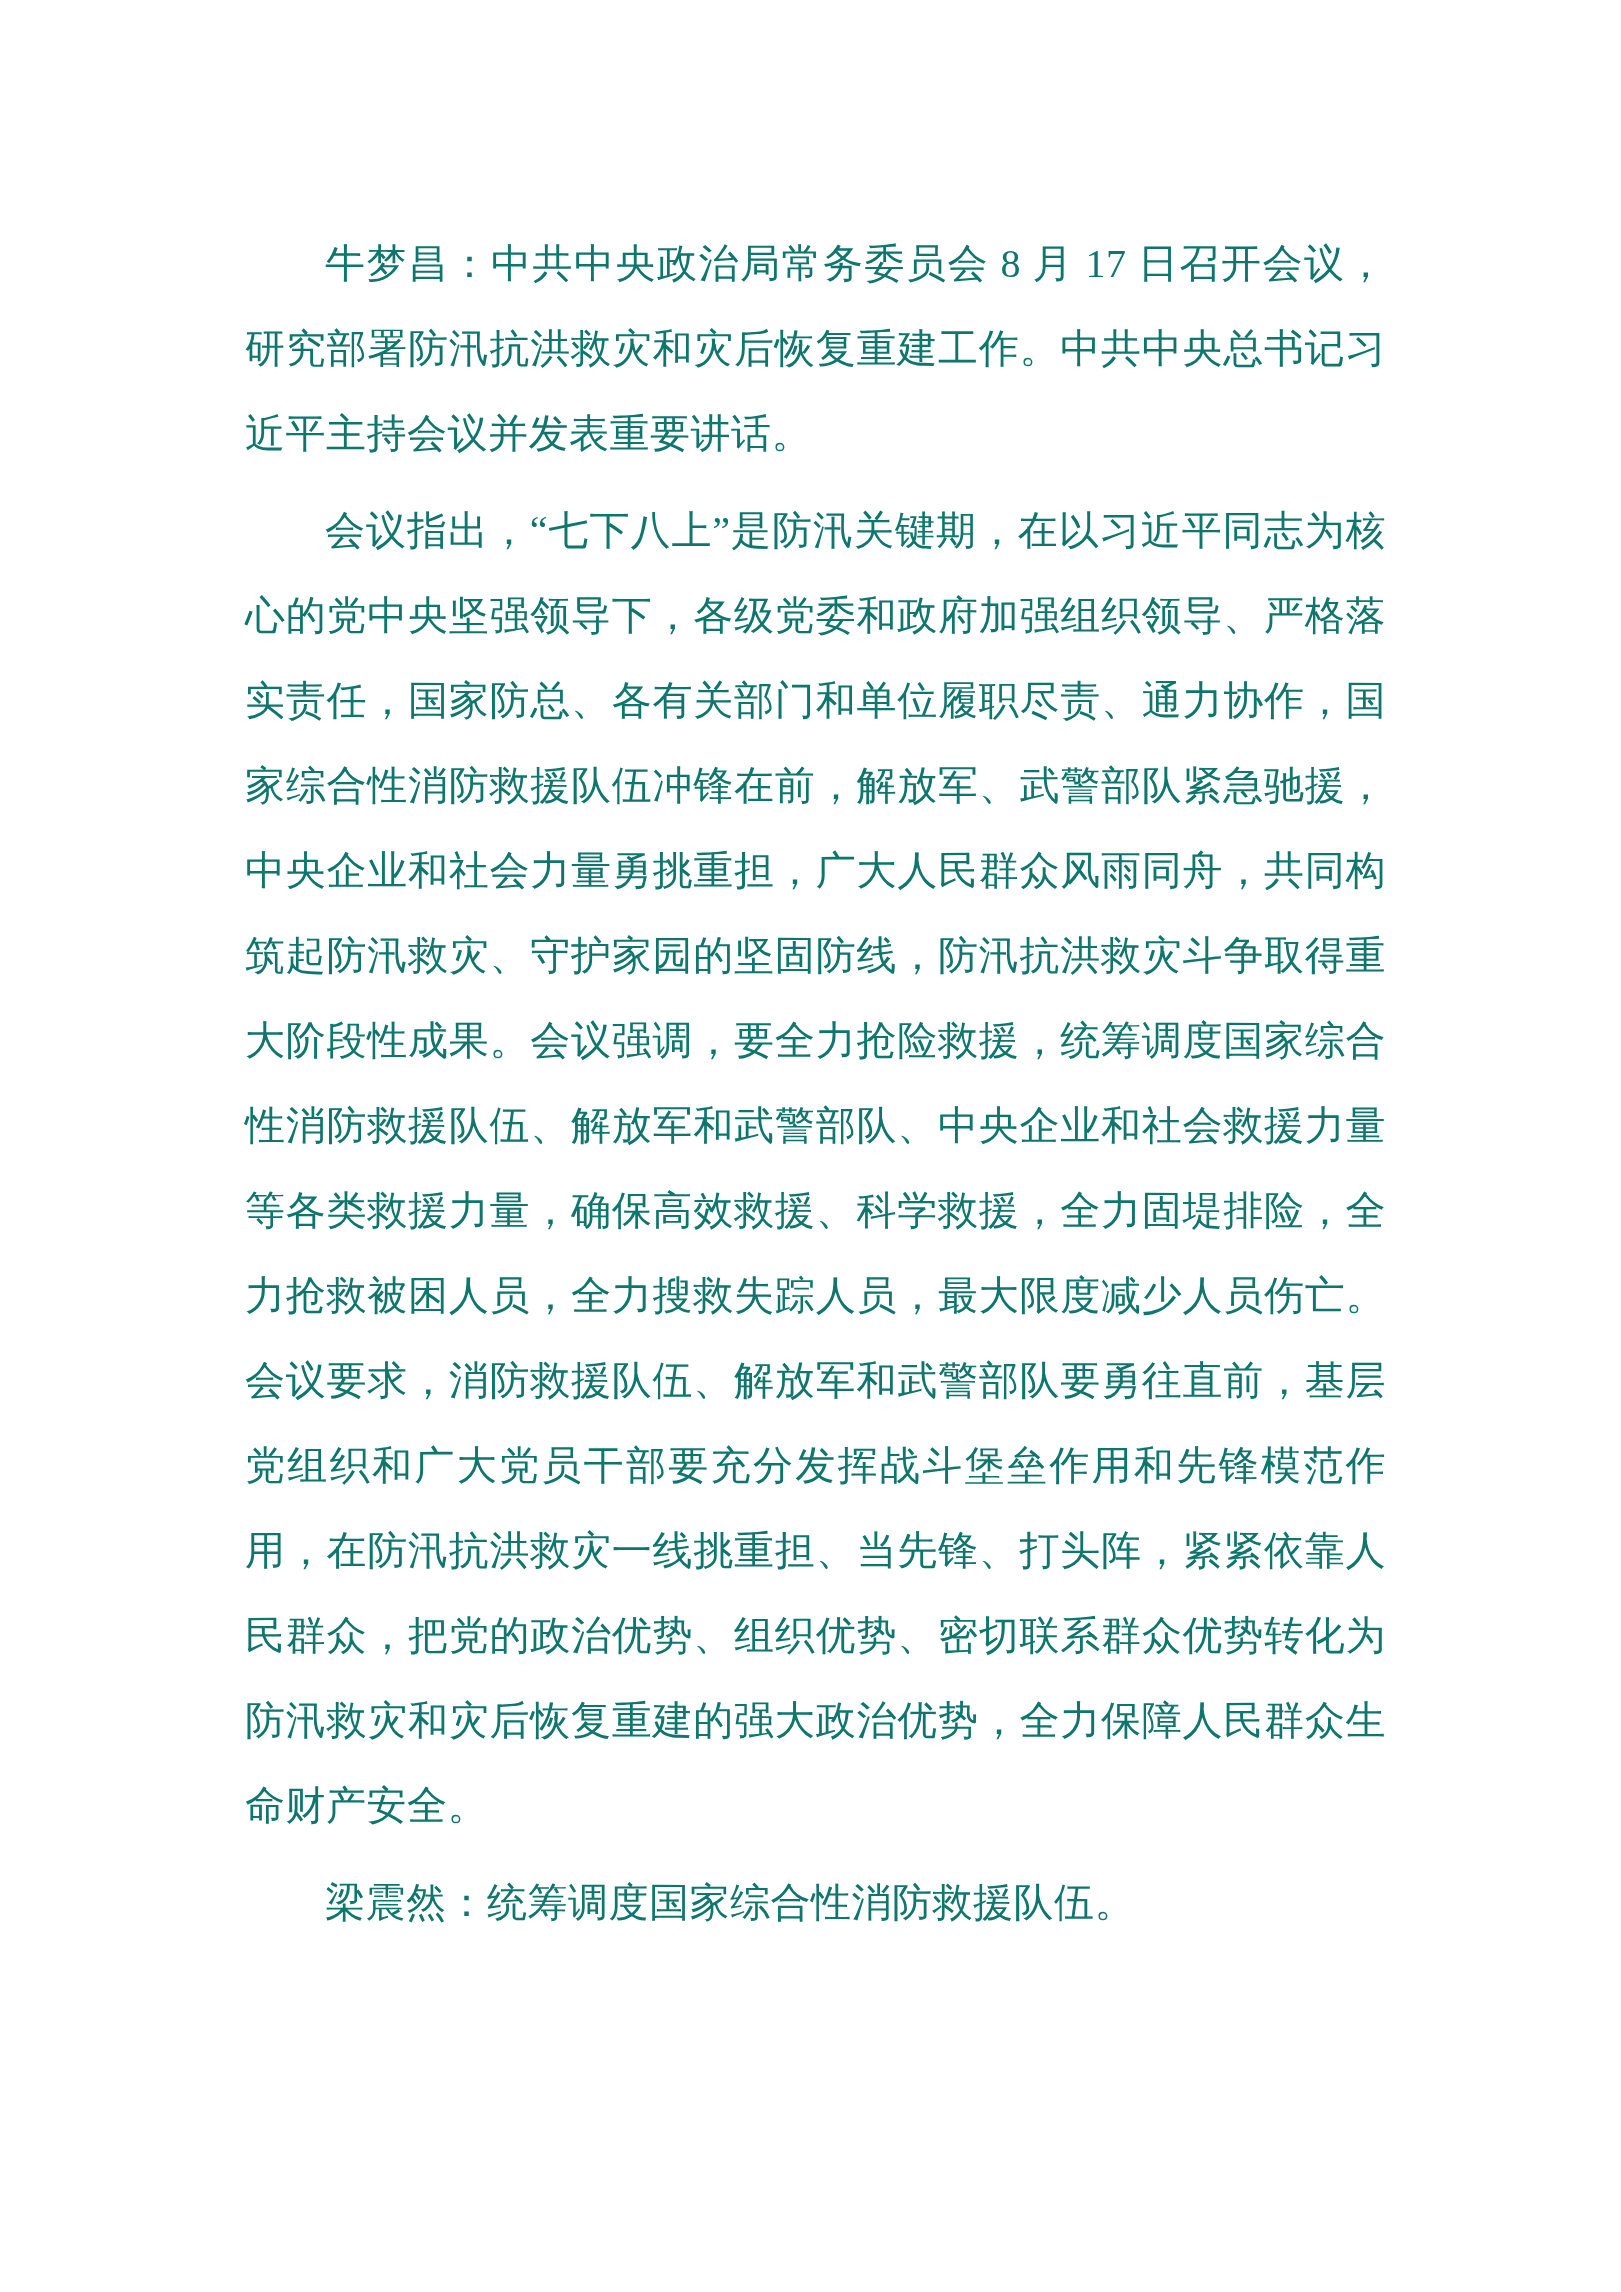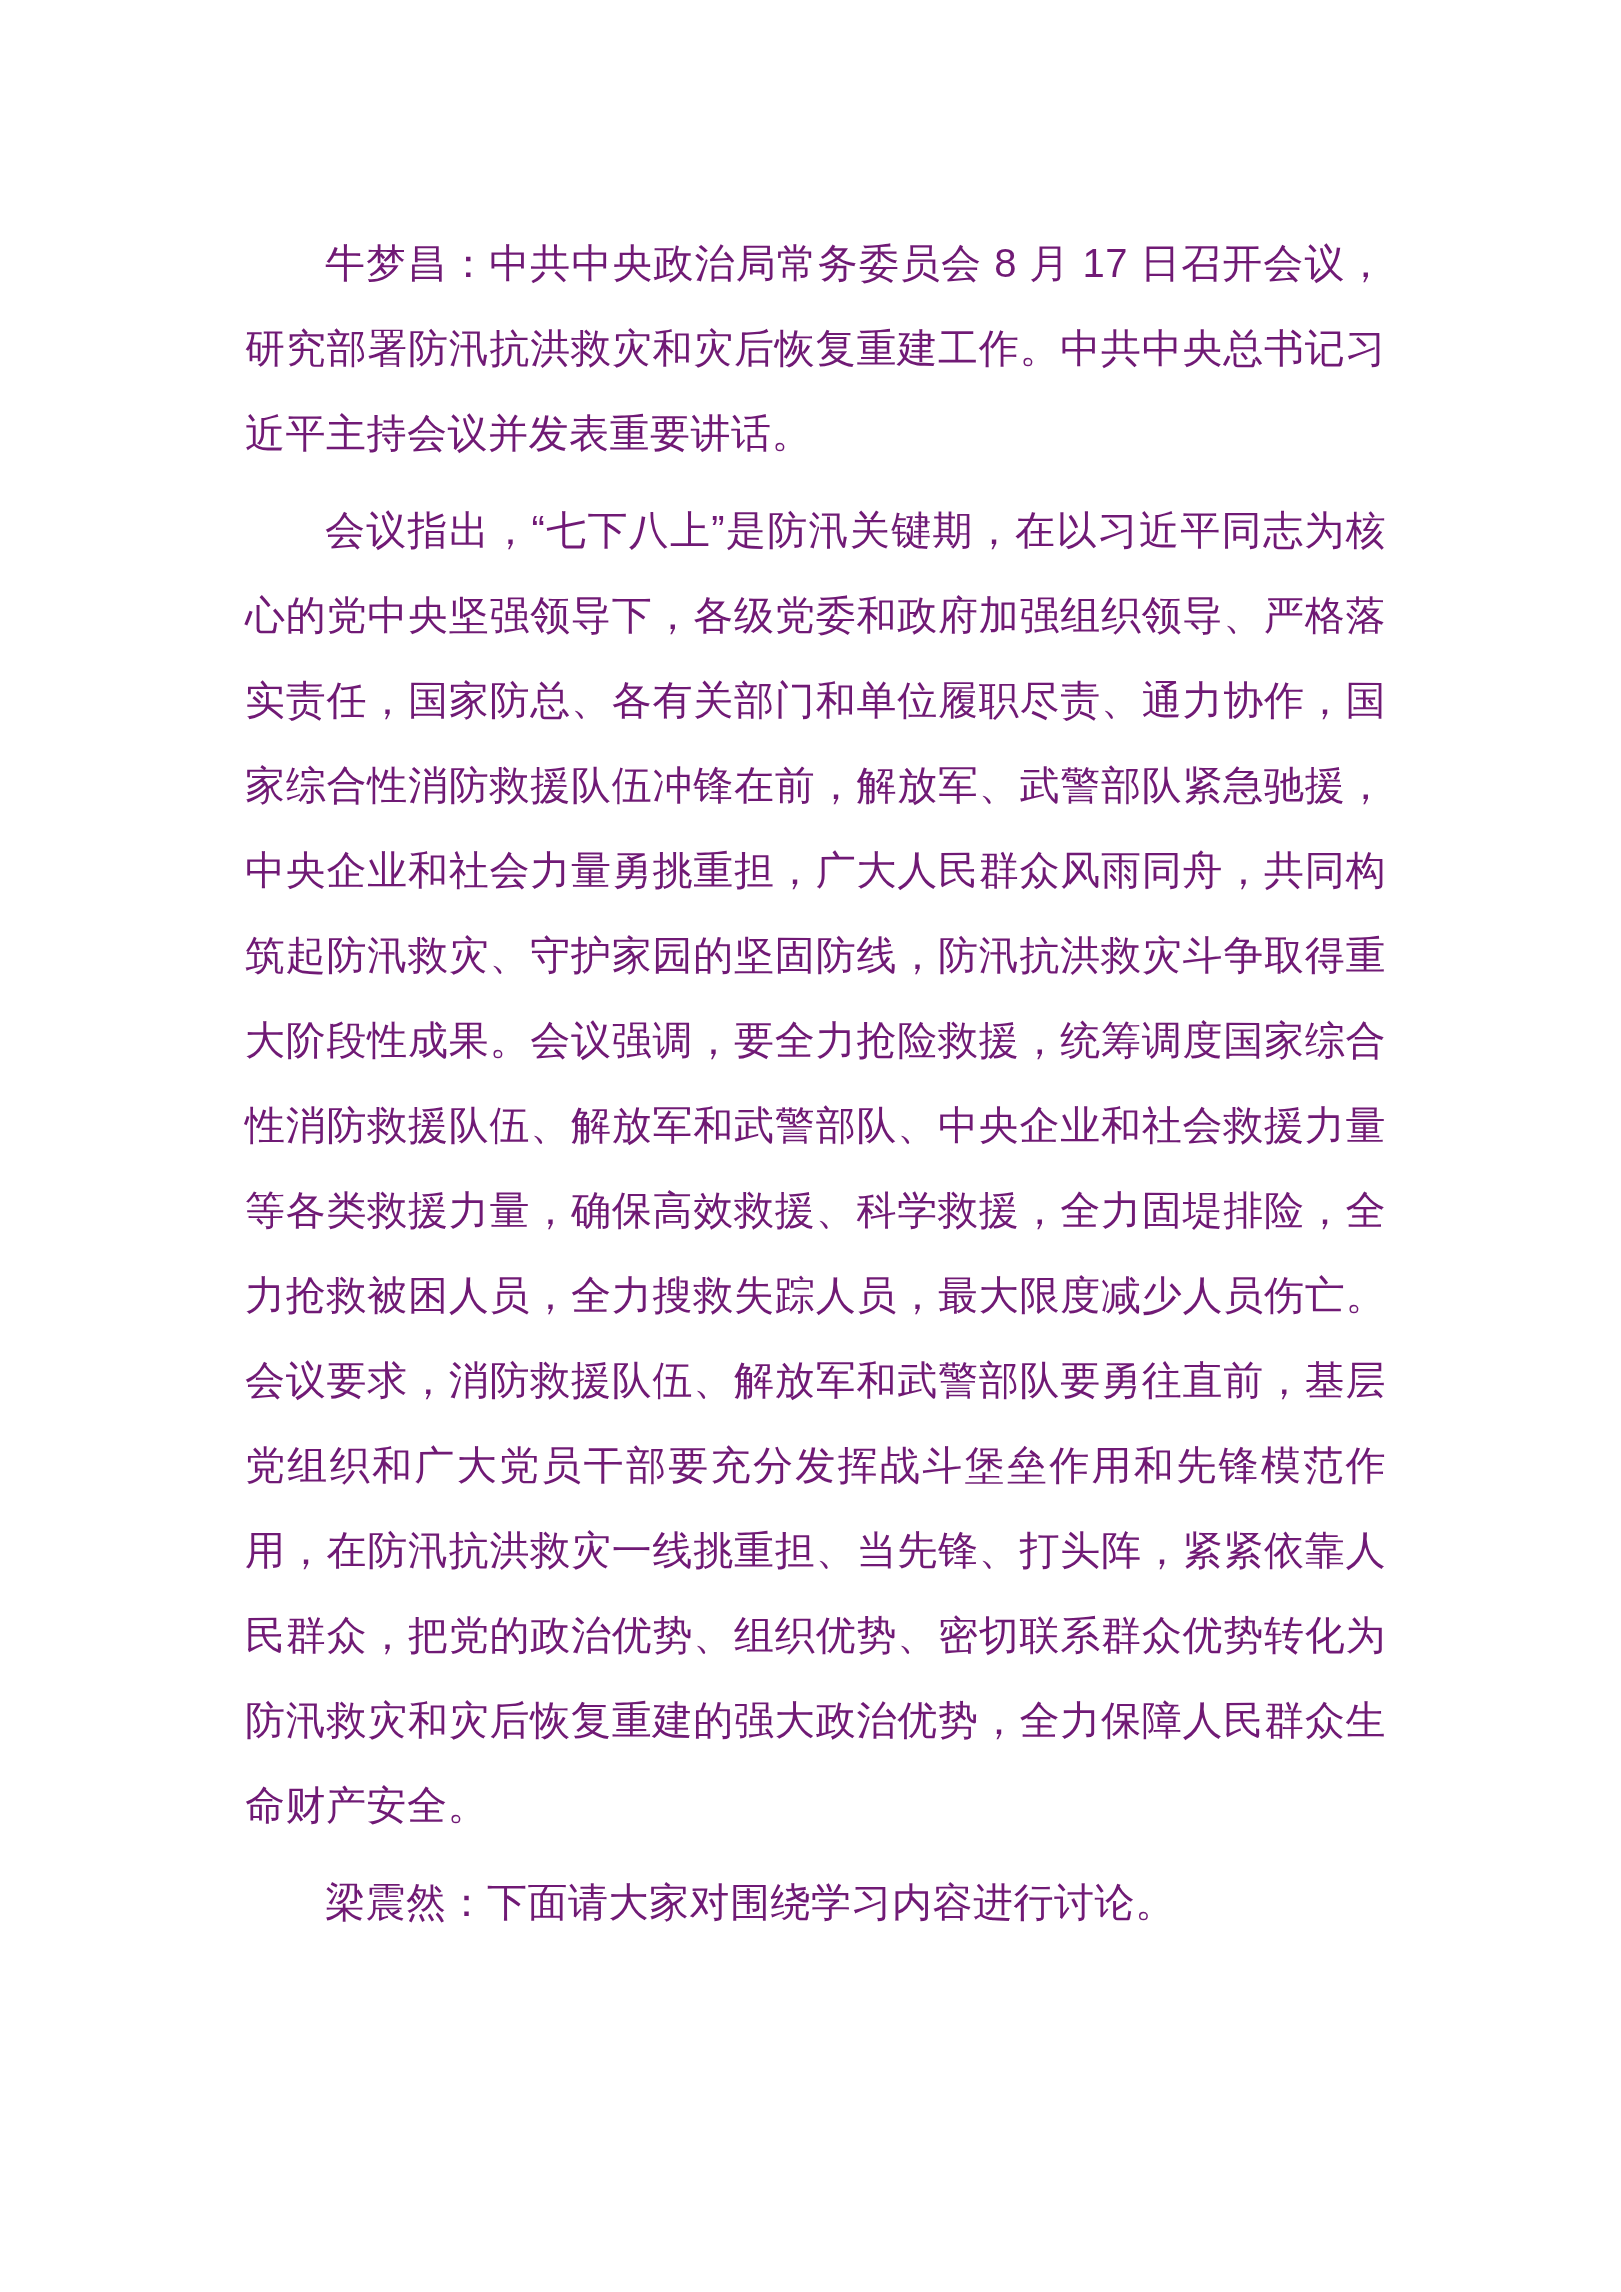--- a/index.html
+++ b/index.html
@@ -2,33 +2,33 @@
 <html><head>
 <meta charset="utf-8">
 <style>
   html, body { margin: 0; padding: 0; background: #ffffff; }
   body { width: 1621px; height: 2293px; position: relative; overflow: hidden; }
   .page {
     position: absolute;
     left: 245px;
     top: 221px;
     width: 1141px;
-    font-family: Liberation Sans, sans-serif;
+    font-family: Liberation Serif, serif;
     font-size: 40px;
     line-height: 85px;
-    color: #701a75;
+    color: #0f766e;
     letter-spacing: 0.5px;
   }
   .para {
     margin: 0 0 11.8px 0;
     text-indent: 2em;
     text-align: justify;
   }
 </style>
 </head>
 <body>
 
 <div class="page">
   <p class="para">牛梦昌：中共中央政治局常务委员会 8 月 17 日召开会议，研究部署防汛抗洪救灾和灾后恢复重建工作。中共中央总书记习近平主持会议并发表重要讲话。</p>
   <p class="para">会议指出，“七下八上”是防汛关键期，在以习近平同志为核心的党中央坚强领导下，各级党委和政府加强组织领导、严格落实责任，国家防总、各有关部门和单位履职尽责、通力协作，国家综合性消防救援队伍冲锋在前，解放军、武警部队紧急驰援，中央企业和社会力量勇挑重担，广大人民群众风雨同舟，共同构筑起防汛救灾、守护家园的坚固防线，防汛抗洪救灾斗争取得重大阶段性成果。会议强调，要全力抢险救援，统筹调度国家综合性消防救援队伍、解放军和武警部队、中央企业和社会救援力量等各类救援力量，确保高效救援、科学救援，全力固堤排险，全力抢救被困人员，全力搜救失踪人员，最大限度减少人员伤亡。会议要求，消防救援队伍、解放军和武警部队要勇往直前，基层党组织和广大党员干部要充分发挥战斗堡垒作用和先锋模范作用，在防汛抗洪救灾一线挑重担、当先锋、打头阵，紧紧依靠人民群众，把党的政治优势、组织优势、密切联系群众优势转化为防汛救灾和灾后恢复重建的强大政治优势，全力保障人民群众生命财产安全。</p>
-  <p class="para">梁震然：下面请大家对围绕学习内容进行讨论。</p>
+  <p class="para">梁震然：统筹调度国家综合性消防救援队伍。</p>
 </div>
 
 
 </body></html>

